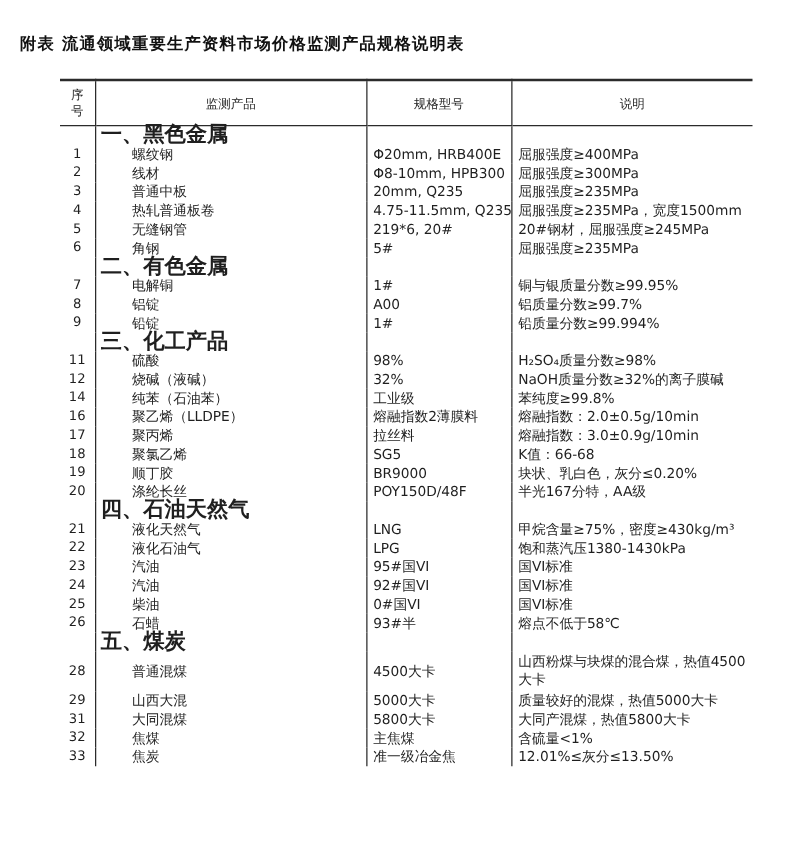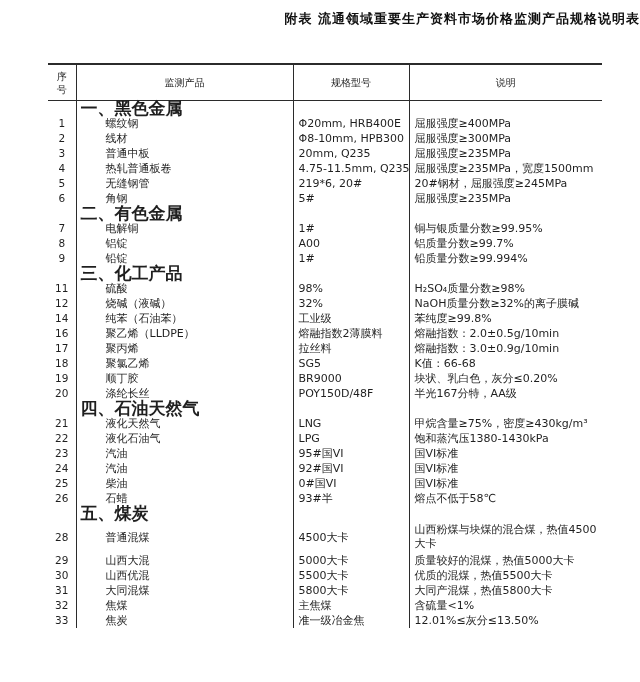--- a/index.html
+++ b/index.html
@@ -2,21 +2,21 @@
 <html><head>
 <meta charset="utf-8">
 <style>
   html,body{margin:0;padding:0;}
   body{
     width:640px;height:682px;background:#ffffff;position:relative;overflow:hidden;
     font-family:"DejaVu Sans","Liberation Sans",sans-serif;color:#1f1f1f;
     -webkit-font-smoothing:antialiased;
   }
   .title{
-    text-align:right;font-size:13px;font-weight:bold;margin:0;padding-top:10px;
+    text-align:left;font-size:13px;font-weight:bold;margin:16px;padding-top:10px;
     letter-spacing:1px;color:#111;
   }
   table.spec-table{
     position:absolute;left:48px;top:63px;width:554px;
     border-collapse:collapse;table-layout:fixed;
     border-top:2px solid #2b2b2b;
     font-size:11px;color:#1f1f1f;
   }
   col.w1{width:28px;} col.w2{width:217px;} col.w3{width:116px;} col.w4{width:193px;}
   thead th{
@@ -231,26 +231,20 @@
         <td class="c3 spec">4500大卡</td>
         <td class="c4 desc wrap2">山西粉煤与块煤的混合煤，热值4500大卡</td>
       </tr>
       <tr>
         <td class="c1 num">29</td>
         <td class="c2 product">山西大混</td>
         <td class="c3 spec">5000大卡</td>
         <td class="c4 desc">质量较好的混煤，热值5000大卡</td>
       </tr>
       <tr>
-        <td class="c1 num">30</td>
-        <td class="c2 product">山西优混</td>
-        <td class="c3 spec">5500大卡</td>
-        <td class="c4 desc">优质的混煤，热值5500大卡</td>
-      </tr>
-      <tr>
         <td class="c1 num">31</td>
         <td class="c2 product">大同混煤</td>
         <td class="c3 spec">5800大卡</td>
         <td class="c4 desc">大同产混煤，热值5800大卡</td>
       </tr>
       <tr>
         <td class="c1 num">32</td>
         <td class="c2 product">焦煤</td>
         <td class="c3 spec">主焦煤</td>
         <td class="c4 desc">含硫量&lt;1%</td>

